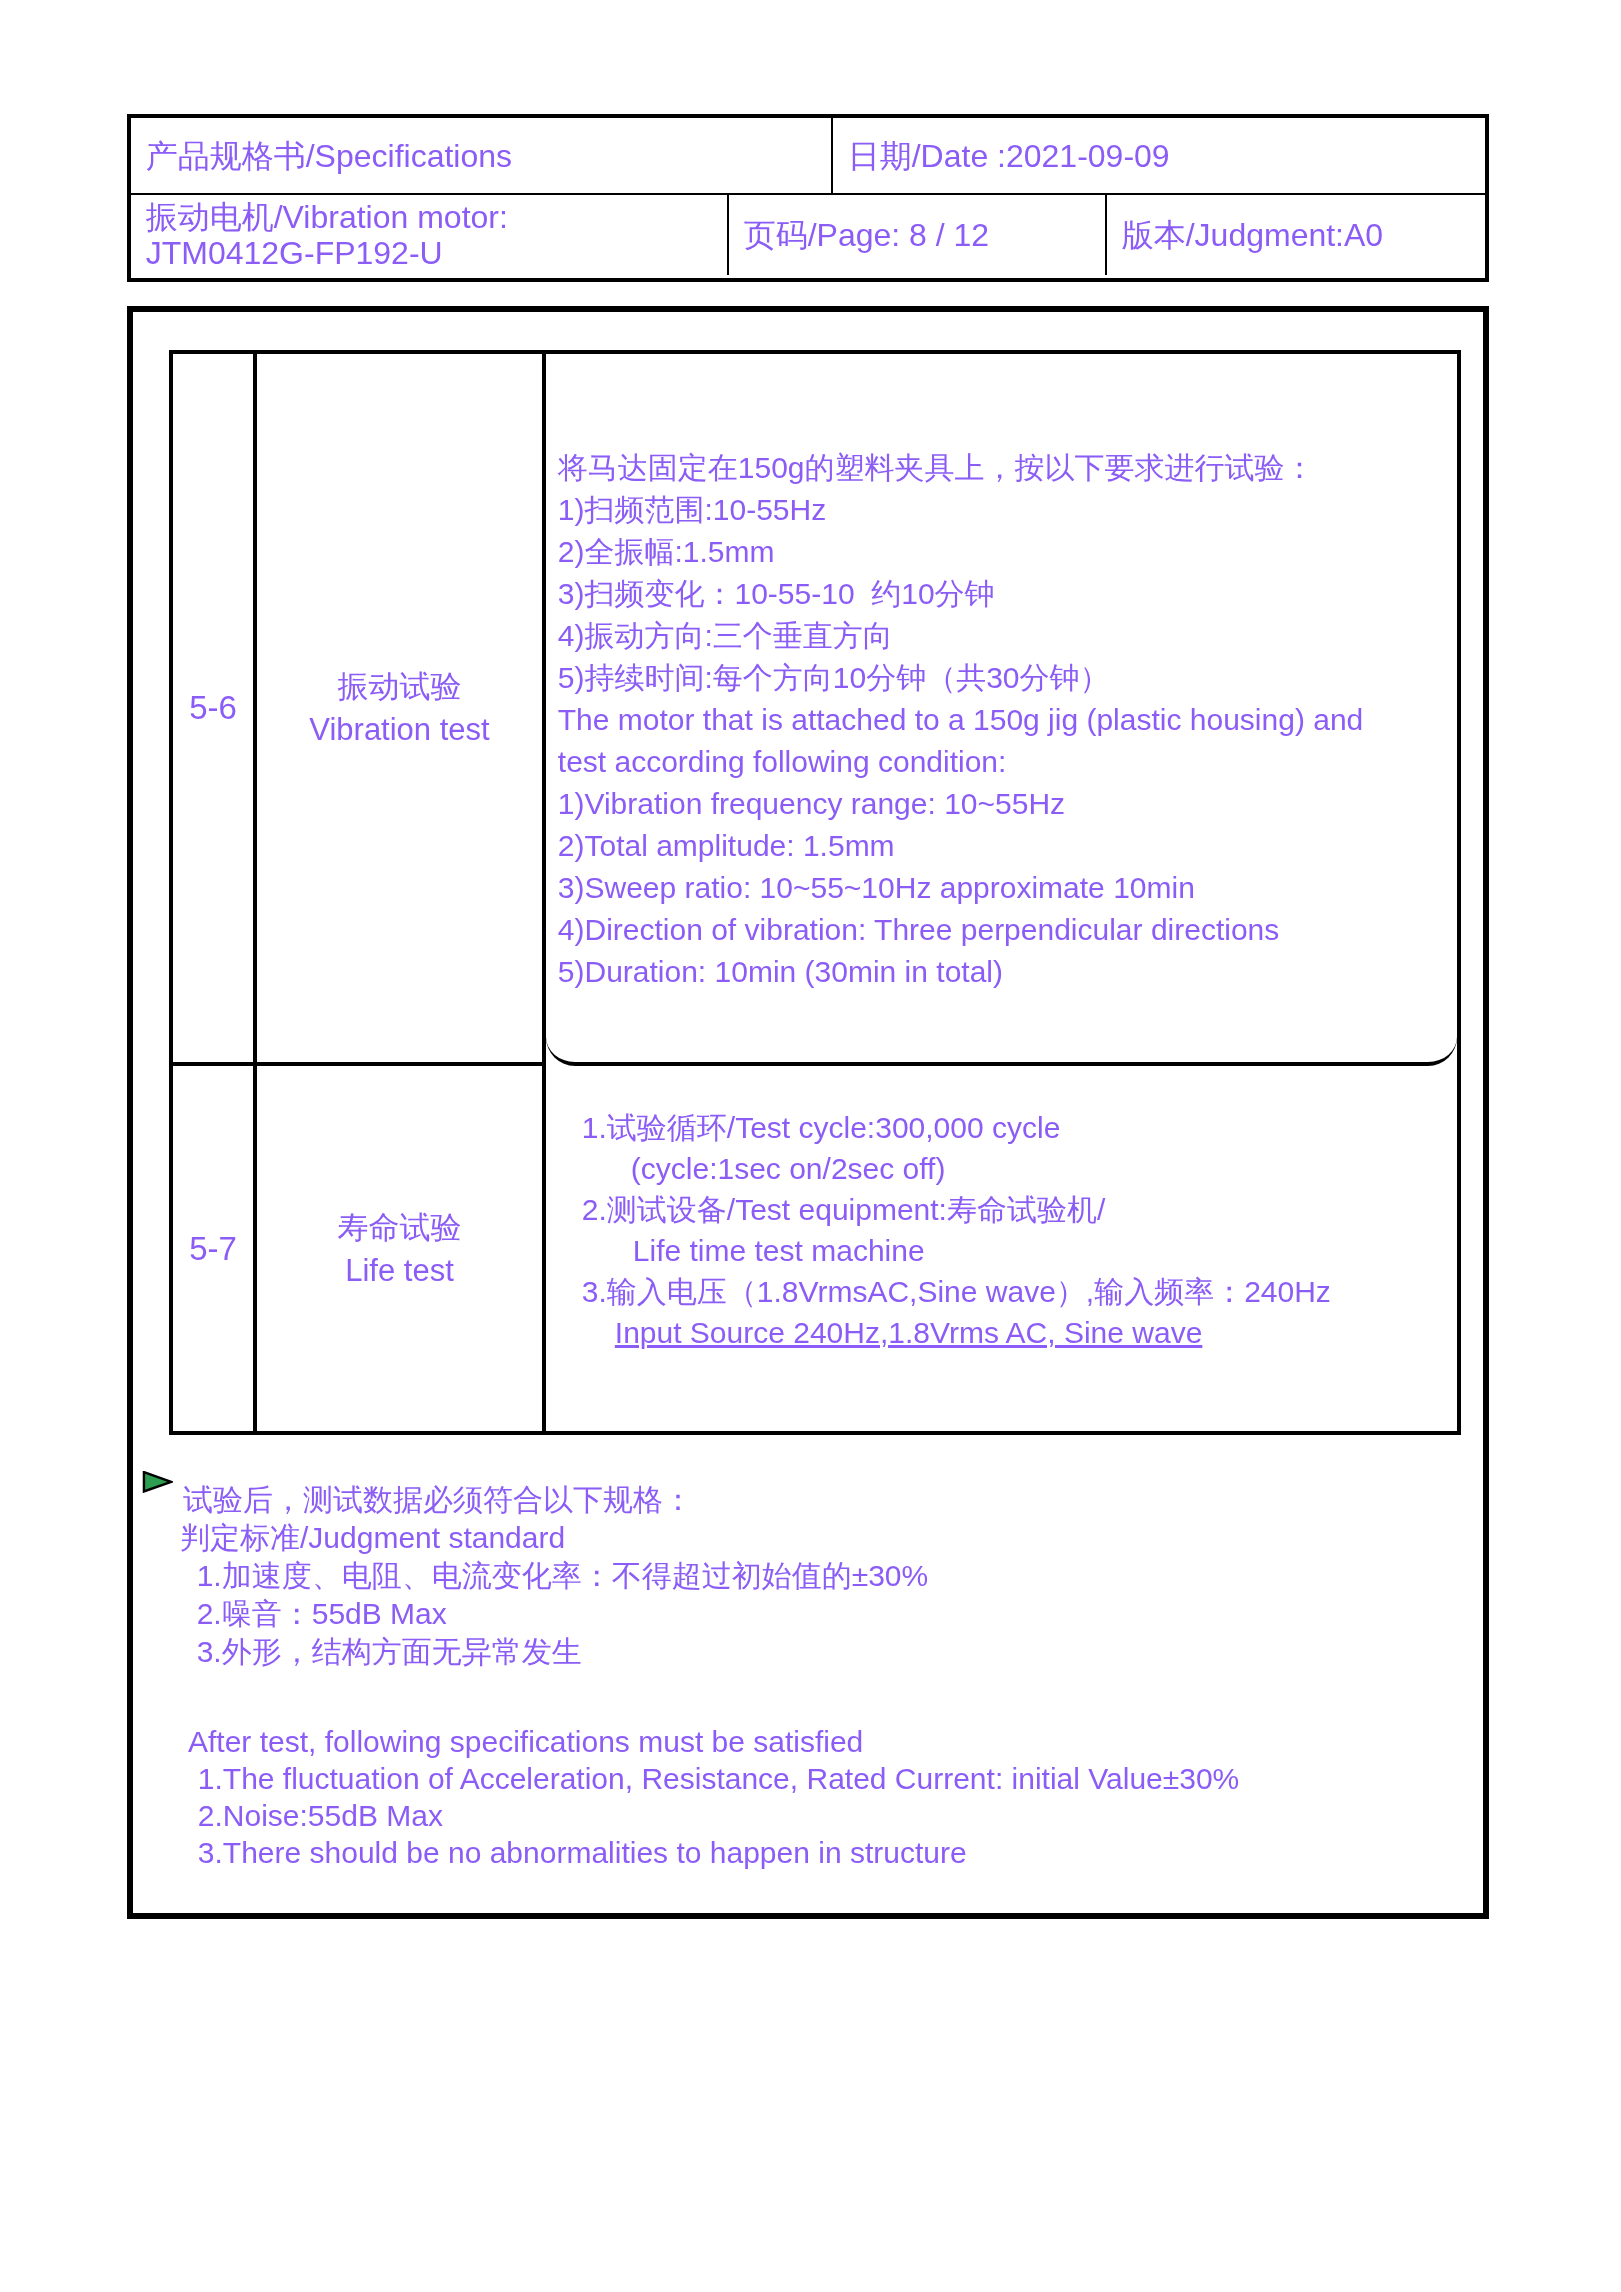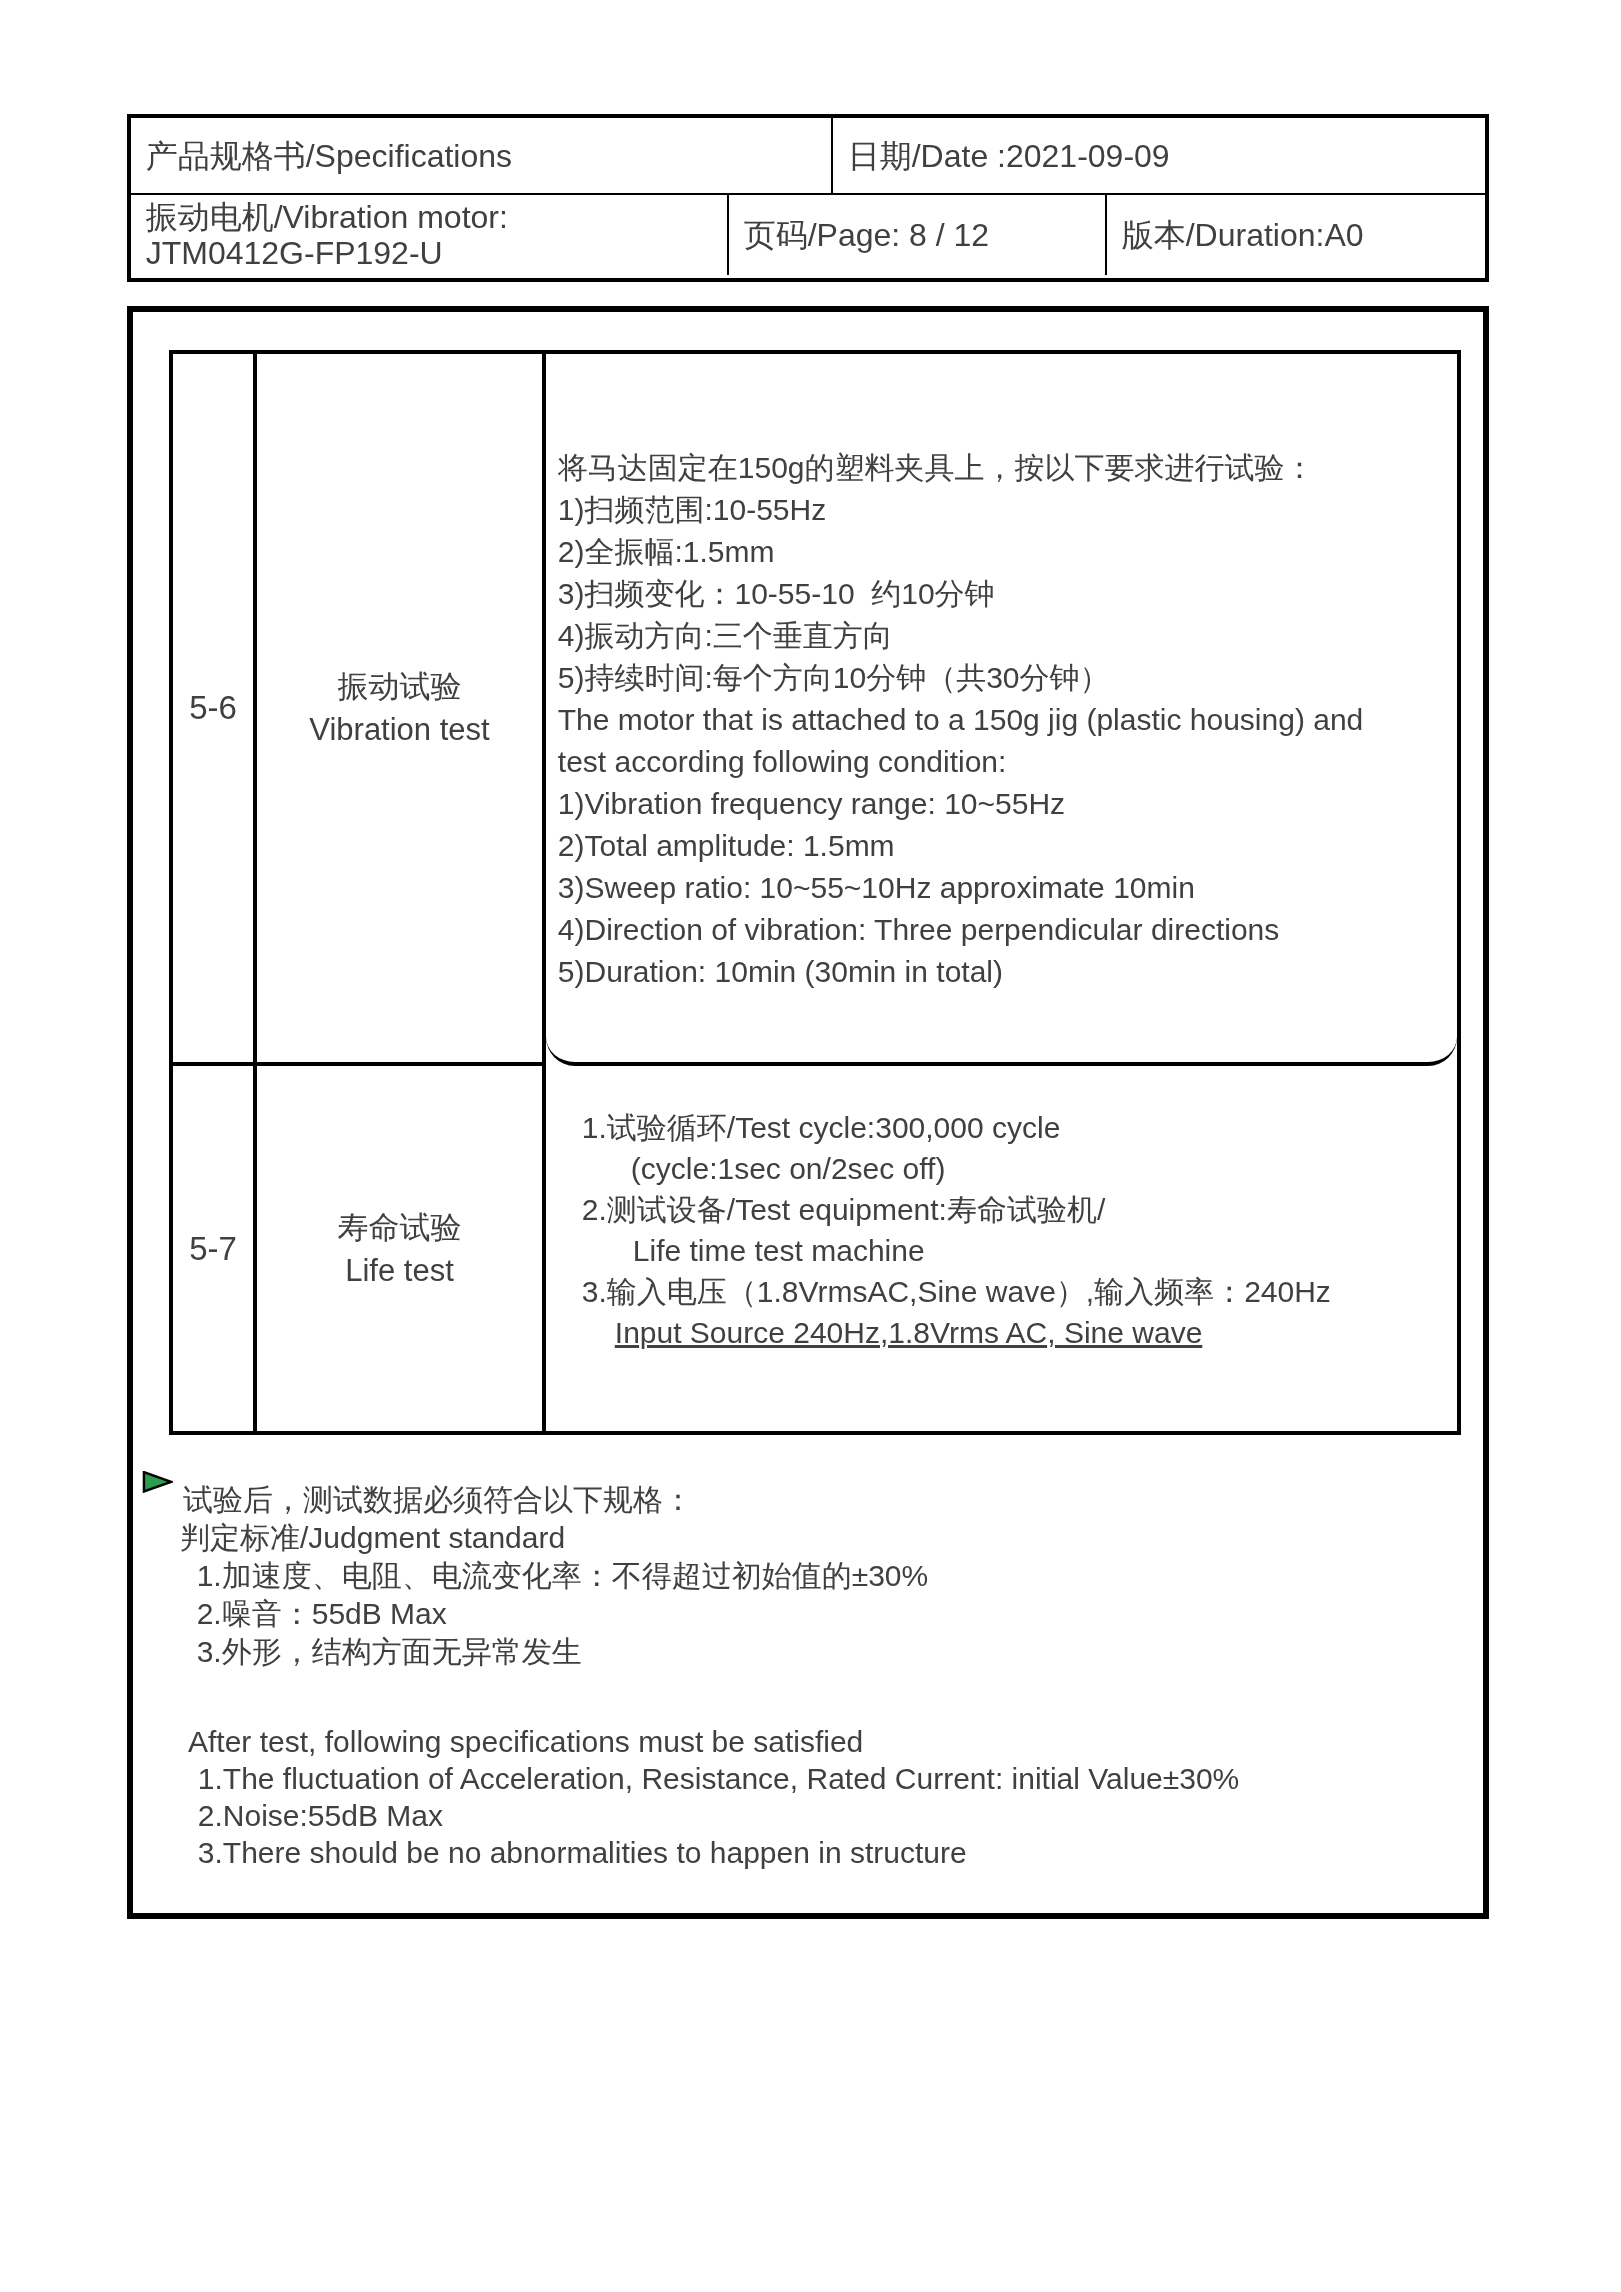--- a/index.html
+++ b/index.html
@@ -1,19 +1,19 @@
 <!DOCTYPE html>
 <html><head>
 <meta charset="utf-8">
 <style>
   * { margin:0; padding:0; box-sizing:border-box; }
   html,body { background:#e8e8e8; }
   .page {
     position:relative; width:1621px; height:2293px; background:#ffffff;
-    font-family:"Liberation Sans","DejaVu Sans",sans-serif; color:#404040;
+    font-family:"Liberation Sans","DejaVu Sans",sans-serif; color:#8b5cf6;
     margin:0 auto; overflow:hidden;
   }
   
   .hdr { position:absolute; left:127px; top:114px; width:1362px; height:168px;
          border:4.9px solid #000; }
   .hrow { display:flex; width:100%; }
   .hrow1 { height:77px; }
   .hrow2 { height:80px; }
   .hcell { display:flex; flex-direction:column; justify-content:center;
            padding-left:14.7px; font-size:32px; line-height:36px; }
@@ -65,21 +65,21 @@
     </div>
     <div class="hrow hrow2">
       <div class="hcell c-motor">
         <div class="line">振动电机/Vibration motor:</div>
         <div class="line">JTM0412G-FP192-U</div>
       </div>
       <div class="hcell c-page">
         <div class="line">页码/Page: 8 / 12</div>
       </div>
       <div class="hcell c-version">
-        <div class="line">版本/Duration:A0</div>
+        <div class="line">版本/Judgment:A0</div>
       </div>
     </div>
   </div>
 
   <div class="outerbox"></div>
 
   <div class="itable">
     <div class="tcell cell-id b-right b-bottom">
       <span>5-6</span>
     </div>

